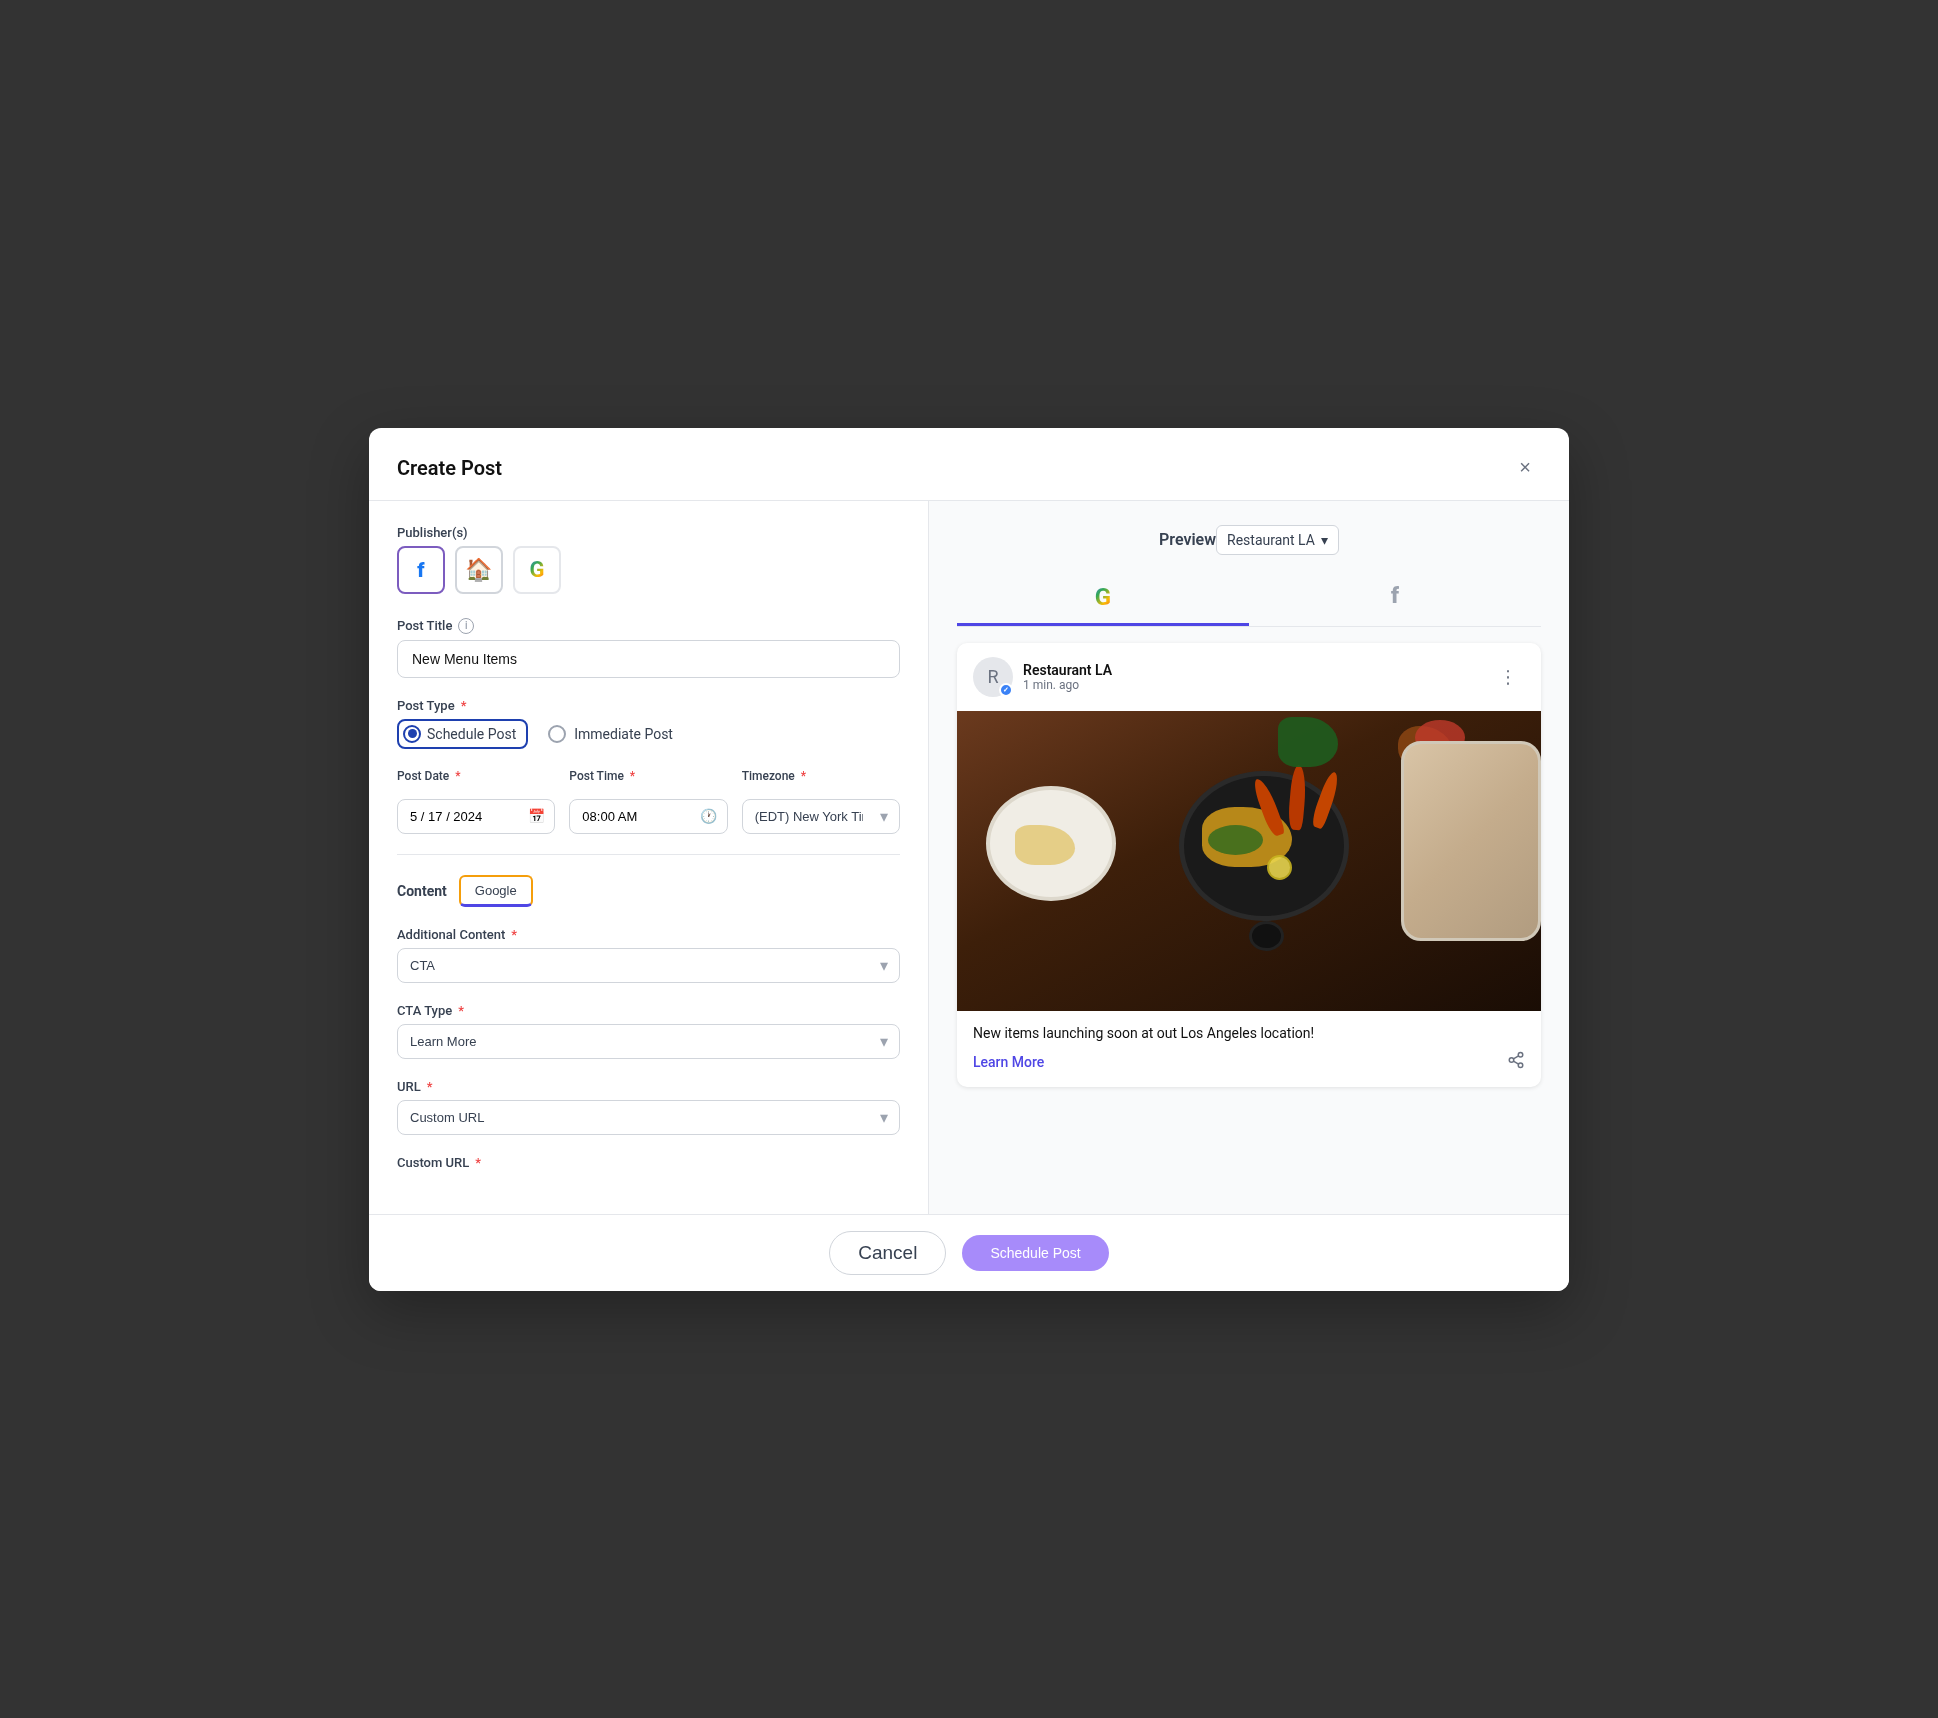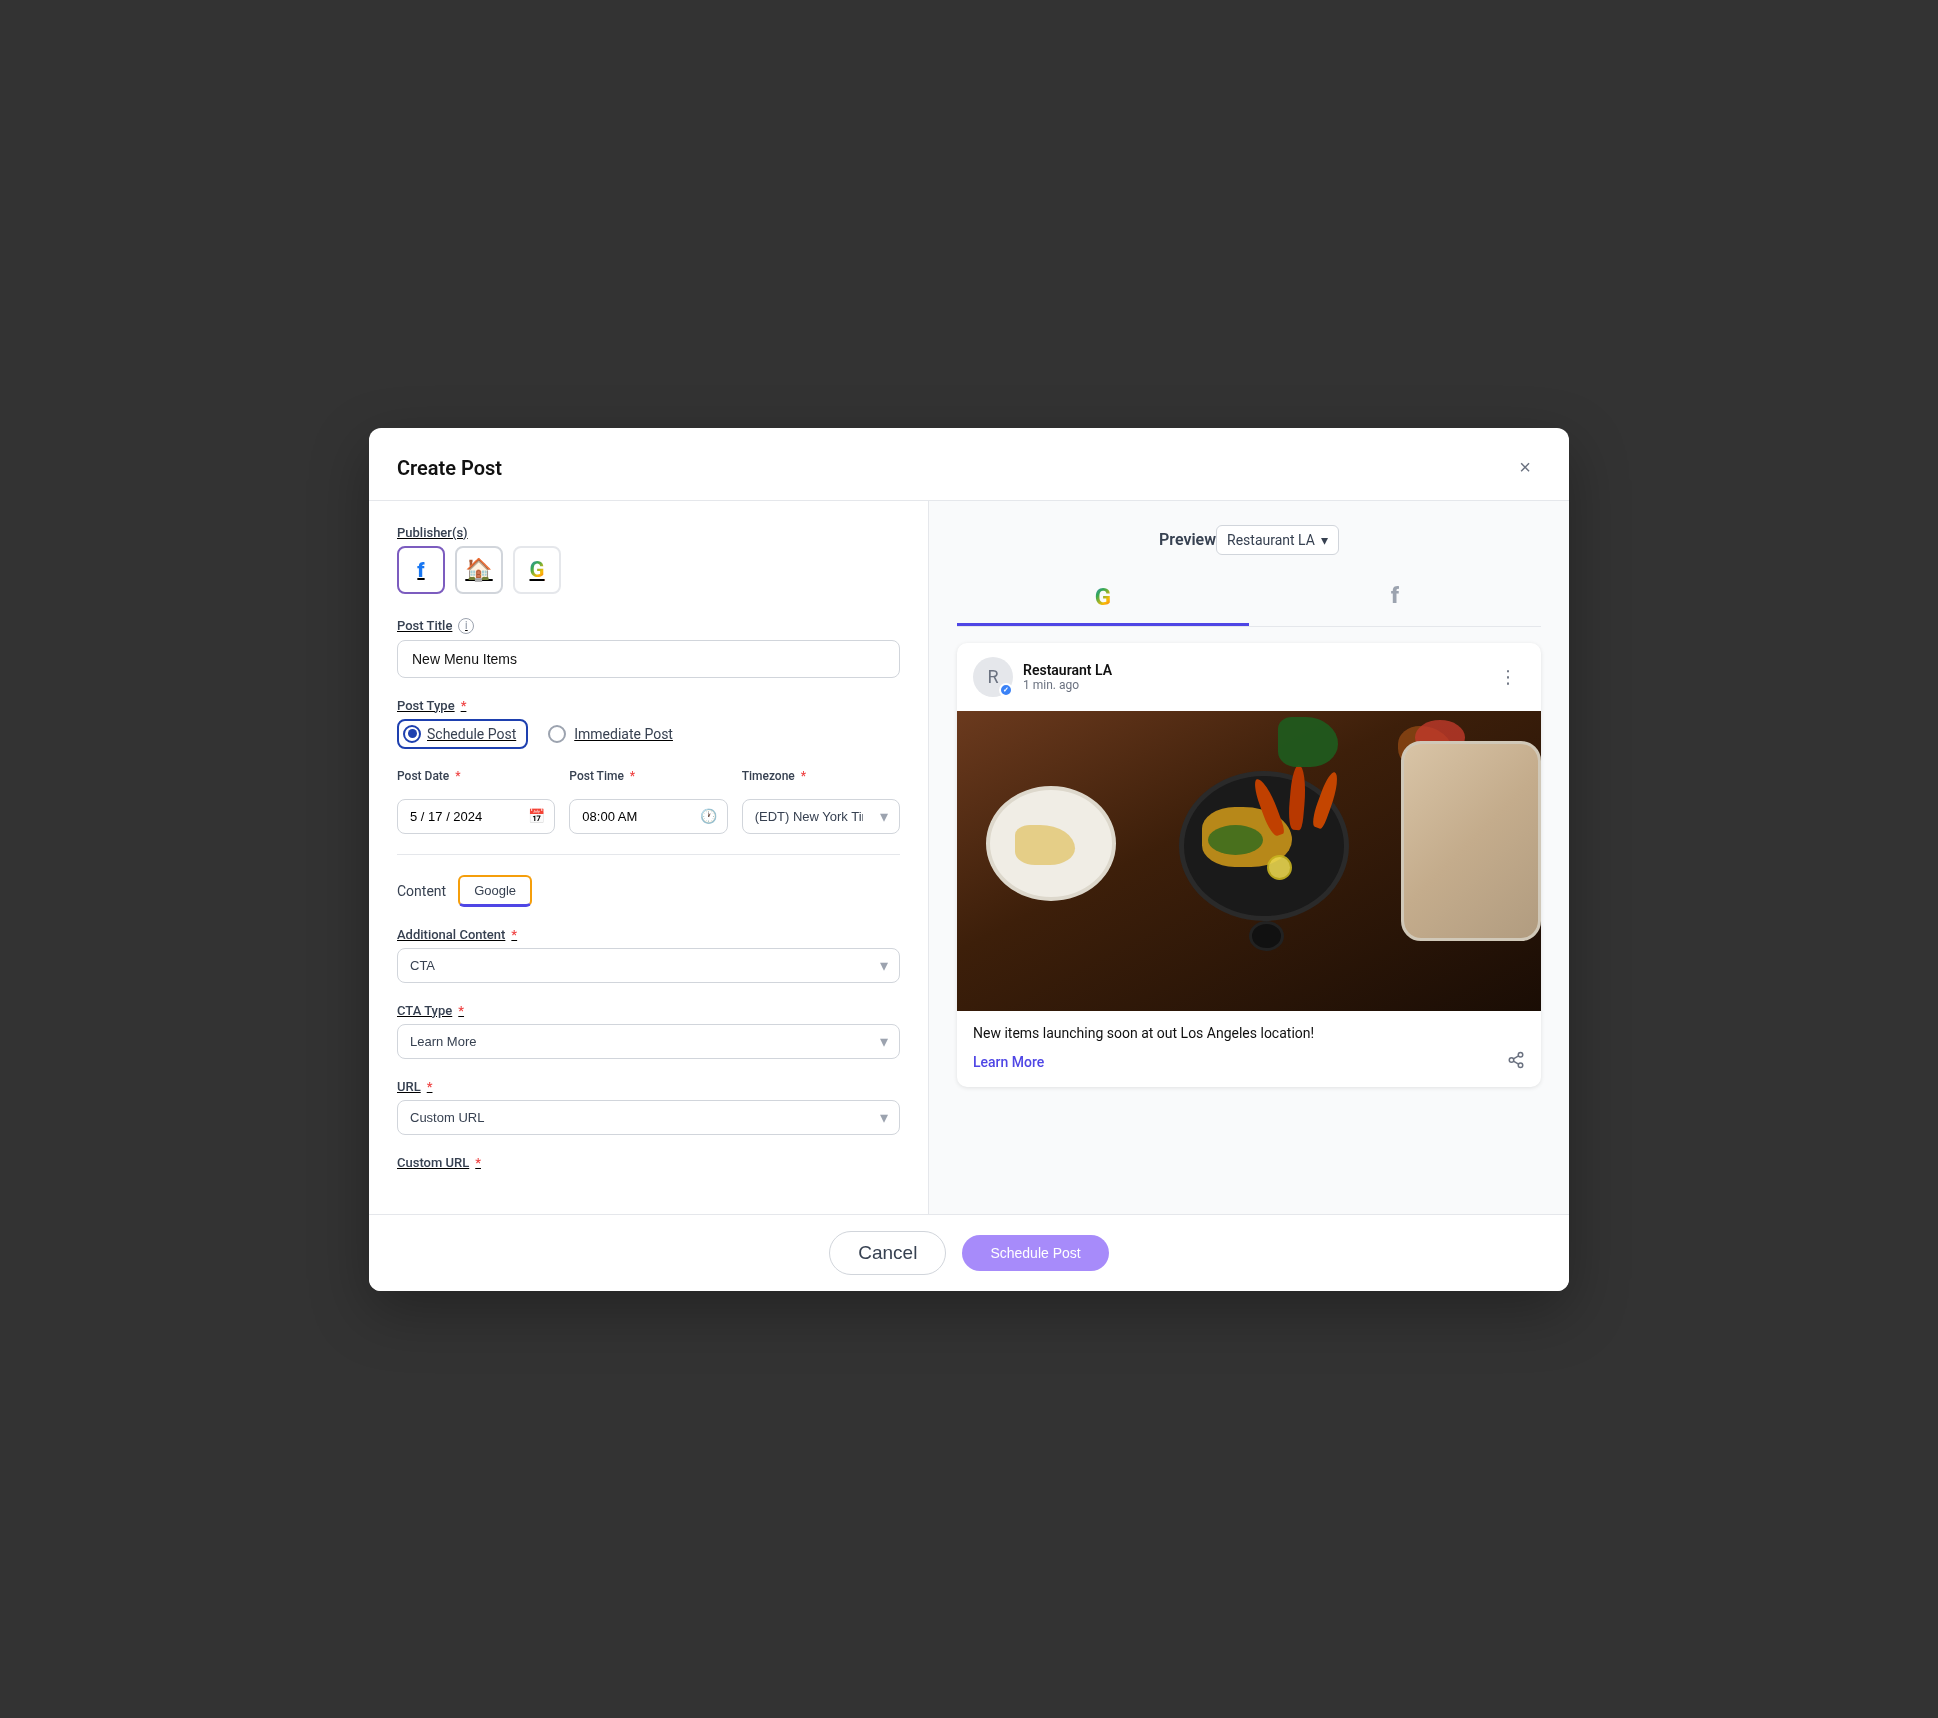--- a/index.html
+++ b/index.html
@@ -86,21 +86,21 @@
       justify-content: center;
       cursor: pointer;
       font-size: 22px;
       font-weight: bold;
       background: #fff;
     }
     .publisher-icon.facebook { border-color: #7c5cbf; color: #1877f2; }
     .publisher-icon.home { border-color: #d1d5db; color: #374151; }
     .publisher-icon.google { border-color: #e5e7eb; }
 
-    .field-group { margin-bottom: 20px; text-decoration: underline; }
+    .field-group { margin-bottom: 20px; }
     .field-label {
       font-size: 13px;
       font-weight: 500;
       color: #374151;
       margin-bottom: 6px;
       display: flex;
       align-items: center;
       gap: 6px;
     }
     .field-label .required { color: #ef4444; }
@@ -229,21 +229,21 @@
     }
 
     .content-tabs {
       display: flex;
       align-items: center;
       gap: 12px;
       margin-bottom: 20px;
     }
     .content-label {
       font-size: 14px;
-      font-weight: 400;
+      font-weight: 700;
       color: #374151;
     }
     .tab-btn {
       padding: 6px 14px;
       border: 2px solid #f59e0b;
       border-radius: 6px;
       background: #fff;
       font-size: 13px;
       font-weight: 500;
       cursor: pointer;

